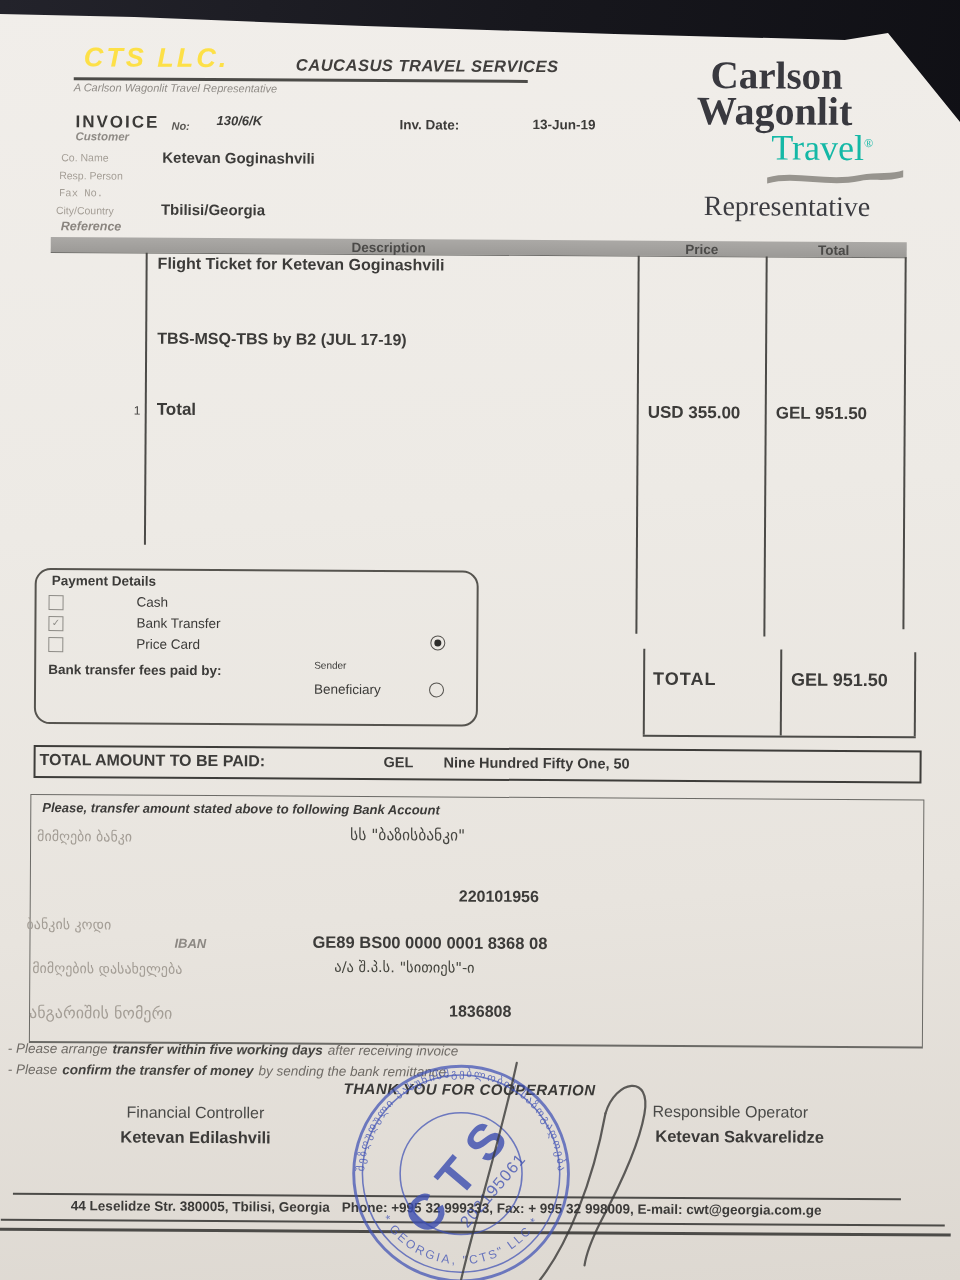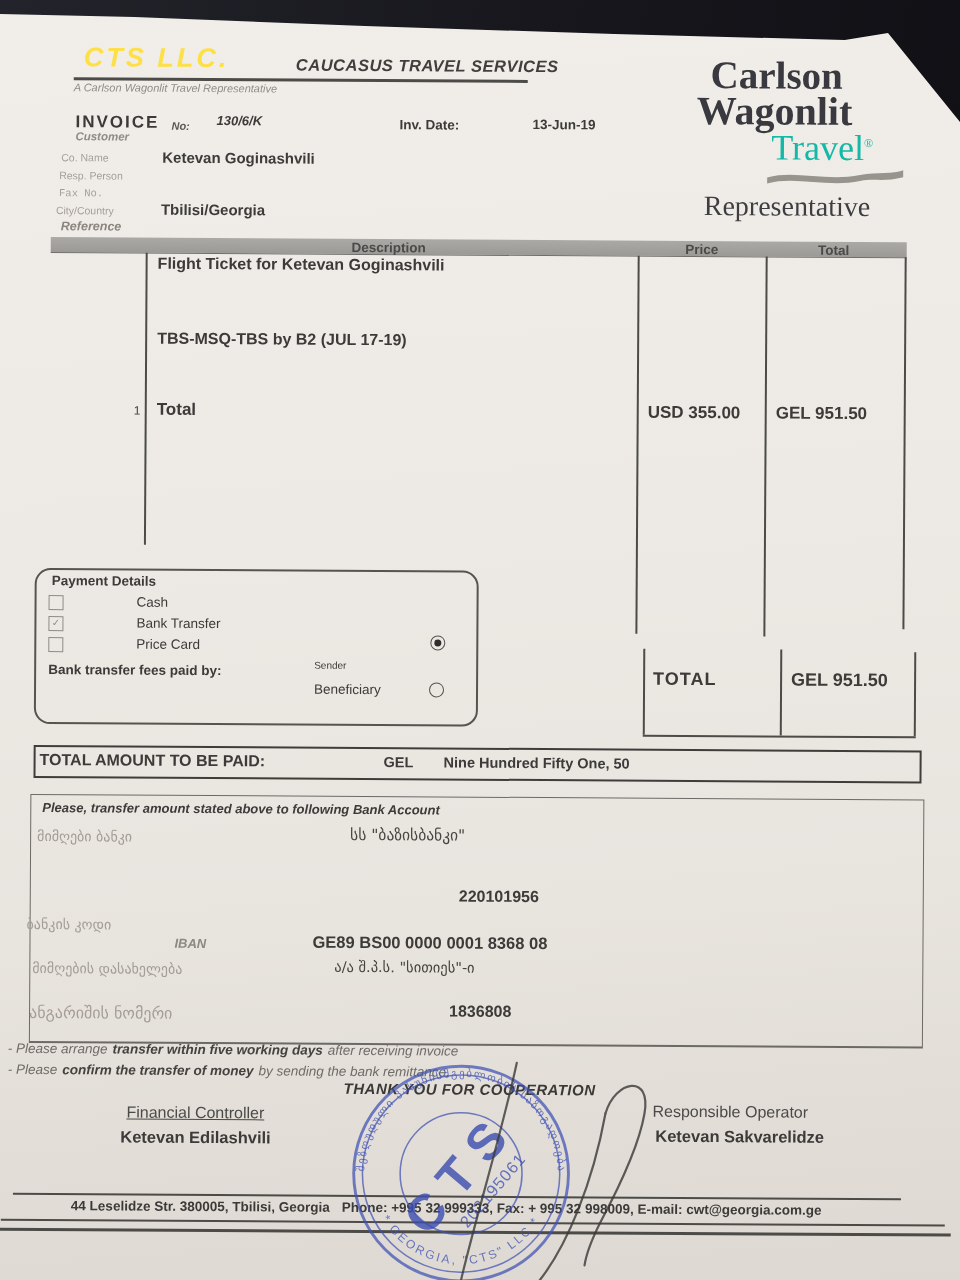--- a/index.html
+++ b/index.html
@@ -138,21 +138,21 @@
   <div class="abs b" style="left:455px;top:1000px;font-size:16px;">1836808</div>
 
   <div class="abs note" style="left:14px;top:1041px;">
     <span class="lite seg">- Please arrange</span><span class="strong seg">transfer within five working days</span><span class="lite">after receiving invoice</span>
   </div>
   <div class="abs note" style="left:14px;top:1062px;">
     <span class="lite seg">- Please</span><span class="strong seg">confirm the transfer of money</span><span class="lite">by sending the bank remittance.</span>
   </div>
   <div class="abs b i" style="left:350px;top:1078px;font-size:15px;letter-spacing:.5px;color:#3a3937;">THANK YOU FOR COOPERATION</div>
 
-  <div class="abs" style="left:133px;top:1103px;font-size:16px;color:#4a4a48;text-decoration:underline;">Financial Controller</div>
+  <div class="abs" style="left:133px;top:1103px;font-size:16px;color:#4a4a48;">Financial Controller</div>
   <div class="abs b" style="left:127px;top:1127px;font-size:16.5px;">Ketevan Edilashvili</div>
   <div class="abs" style="left:659px;top:1099px;font-size:16px;color:#4a4a48;">Responsible  Operator</div>
   <div class="abs b" style="left:662px;top:1123px;font-size:16.5px;">Ketevan Sakvarelidze</div>
 
   <div class="hl" style="left:20px;top:1193px;width:888px;height:1.5px;"></div>
   <div class="abs b" style="left:78px;top:1198px;font-size:13.5px;color:#3b3a38;">
     <span style="margin-right:12px;">44 Leselidze Str.  380005, Tbilisi, Georgia</span><span>Phone: +995 32 999333, Fax: + 995 32 998009, E-mail: cwt@georgia.com.ge</span>
   </div>
   <div class="hl" style="left:8px;top:1219px;width:944px;height:2px;"></div>
   <div class="hl" style="left:0px;top:1228px;width:958px;height:3px;"></div>

